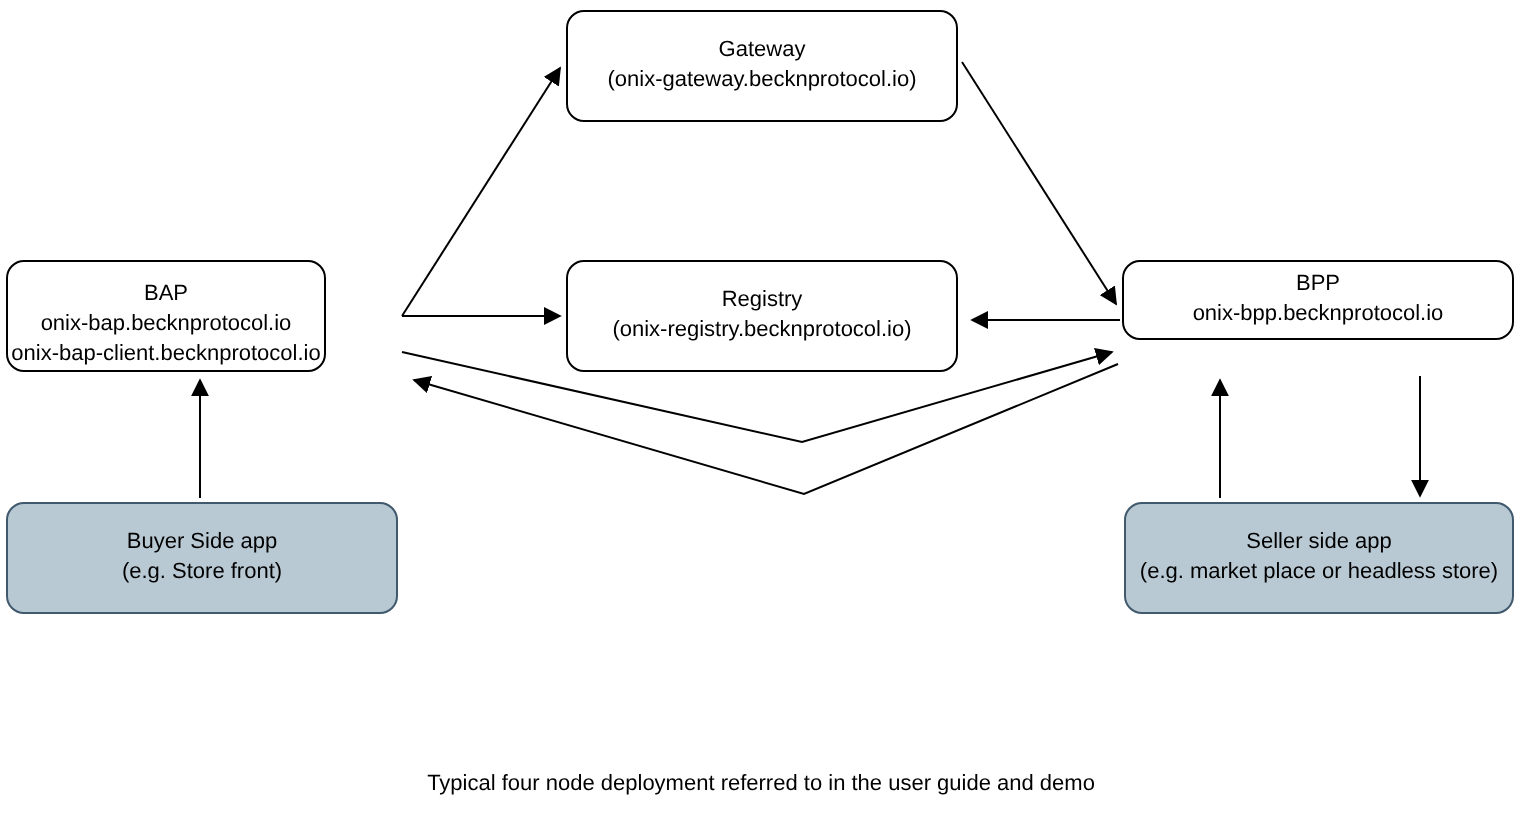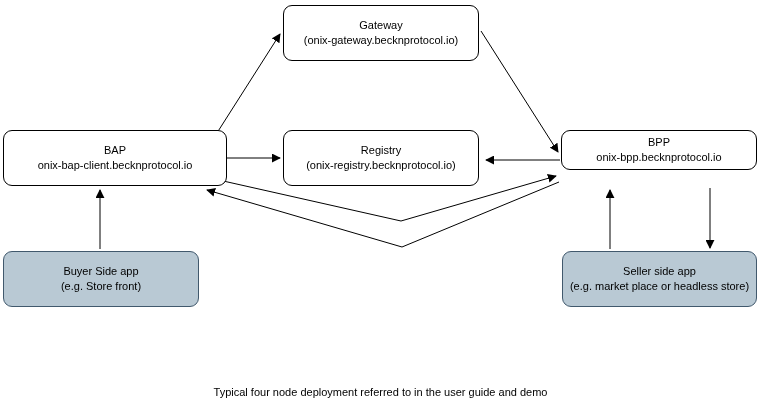--- a/index.html
+++ b/index.html
@@ -29,21 +29,21 @@
     font-size: 11px;
     line-height: 15px;
     color: #000000;
   }
   .node span { white-space: nowrap; }
   .node.app {
     background: #b9c9d4;
     border: 1px solid #41596d;
   }
   .gateway  { left: 283px; top: 5px;   width: 196px; height: 56px; }
-  .bap      { left: 3px;   top: 130px; width: 224px; height: 56px; }
+  .bap      { left: 3px;   top: 130px; width: 160px; height: 56px; justify-content: flex-end; }
   .registry { left: 283px; top: 130px; width: 196px; height: 56px; }
   .bpp      { left: 561px; top: 130px; width: 196px; height: 40px; }
   .buyer    { left: 3px;   top: 251px; width: 196px; height: 56px; }
   .seller   { left: 562px; top: 251px; width: 195px; height: 56px; }
   .edges {
     position: absolute;
     left: 0; top: 0;
     width: 761px;
     height: 411px;
     pointer-events: none;
@@ -85,20 +85,21 @@
     <line x1="710" y1="188" x2="710" y2="248" marker-end="url(#arrow)"></line>
   </svg>
 
   <div class="node gateway">
     <span>Gateway</span>
     <span>(onix-gateway.becknprotocol.io)</span>
   </div>
 
   <div class="node bap">
     <span>BAP</span>
+    <span>onix-bap.becknprotocol.io</span>
     <span>onix-bap-client.becknprotocol.io</span>
   </div>
 
   <div class="node registry">
     <span>Registry</span>
     <span>(onix-registry.becknprotocol.io)</span>
   </div>
 
   <div class="node bpp">
     <span>BPP</span>

